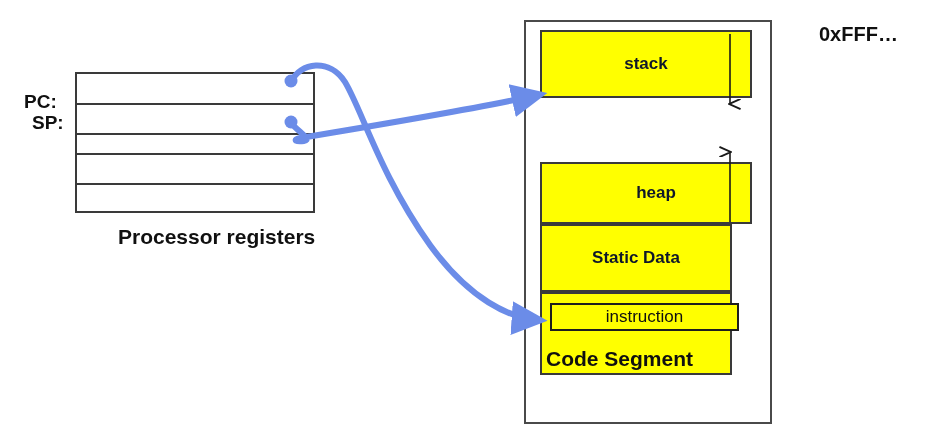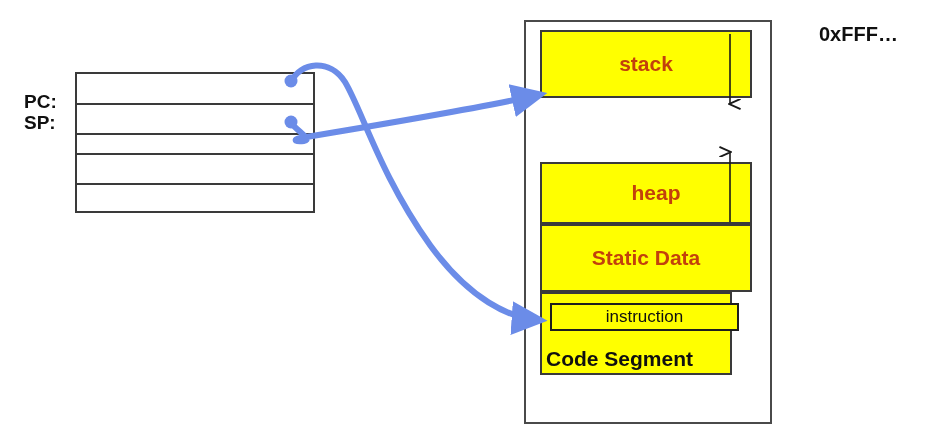--- a/index.html
+++ b/index.html
@@ -40,21 +40,21 @@
 
   .reg-label {
     position: absolute;
     font-size: 19px;
     font-weight: bold;
     color: #101010;
     letter-spacing: 0px;
     white-space: nowrap;
   }
   #label-pc { left: 24px; top: 75px; margin-top: 16px; }
-  #label-sp { left: 24px; top: 112px; text-align: right; }
+  #label-sp { left: 32px; top: 112px; text-align: right; }
 
   #reg-caption {
     position: absolute;
     left: 118px;
     top: 222px;
     width: 230px;
     font-size: 21px;
     font-weight: bold;
     color: #101010;
     line-height: 1.45;
@@ -74,28 +74,28 @@
   .seg {
     position: absolute;
     background: #ffff00;
     border: 2px solid #3a3a3a;
     box-sizing: border-box;
     display: flex;
     align-items: center;
     justify-content: center;
   }
   .seg-label {
-    font-size: 21px;
-    font-weight: bold;
-    color: #c2410c;
+    font-size: 17px;
+    font-weight: bold;
+    color: #0f172a;
     white-space: nowrap;
   }
   #seg-stack { left: 540px; top: 30px; width: 212px; height: 68px; }
   #seg-heap  { left: 540px; top: 162px; width: 212px; height: 62px; padding-left: 20px; }
-  #seg-static{ left: 540px; top: 224px; width: 212px; height: 68px; }
+  #seg-static{ left: 540px; top: 224px; width: 192px; height: 68px; }
   #seg-code  {
     left: 540px; top: 292px; width: 192px; height: 83px;
     display: block;
   }
   #code-label {
     position: absolute;
     left: 4px;
     bottom: 2px;
     font-size: 21px;
     font-weight: bold;
@@ -151,20 +151,21 @@
     <div class="reg-row" style="top:0px;height:31px;"></div>
     <div class="reg-row" style="top:31px;height:30px;"></div>
     <div class="reg-row" style="top:61px;height:20px;"></div>
     <div class="reg-row" style="top:81px;height:30px;"></div>
     <div class="reg-row last" style="top:111px;height:26px;"></div>
   </div>
 
   <div class="reg-label" id="label-pc">PC:</div>
   <div class="reg-label" id="label-sp">SP:</div>
 
+  <div id="reg-caption">Processor registers</div>
 
   <div id="mem-outer"></div>
 
   <div class="seg" id="seg-stack">
     <span class="seg-label">stack</span>
   </div>
 
   <div class="seg" id="seg-heap">
     <span class="seg-label">heap</span>
   </div>

